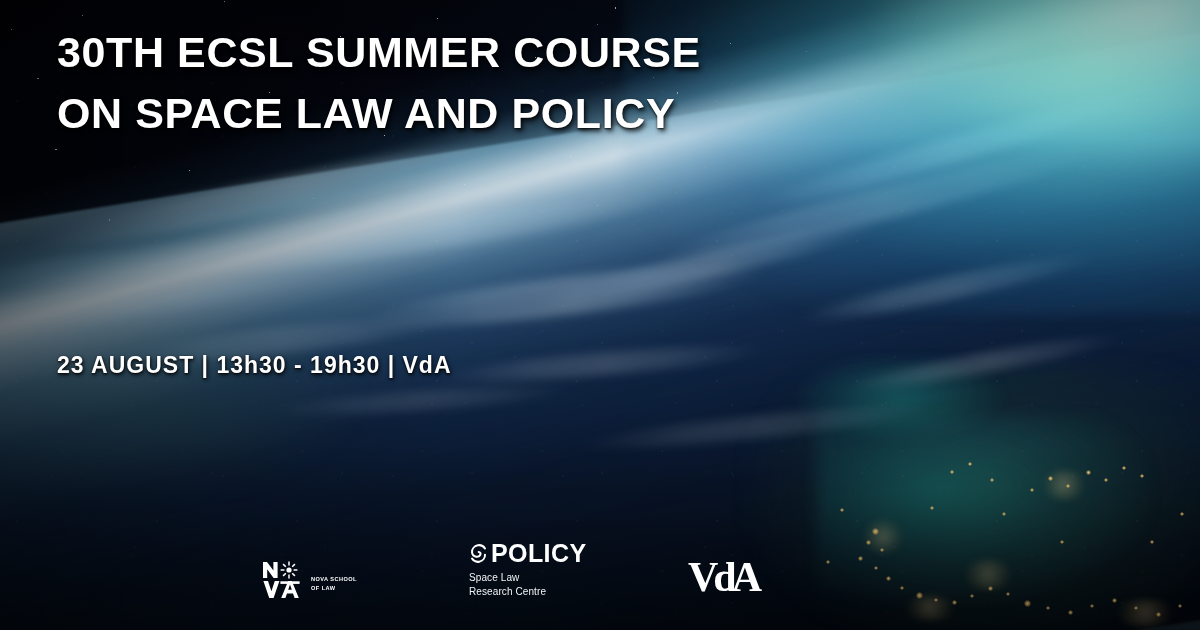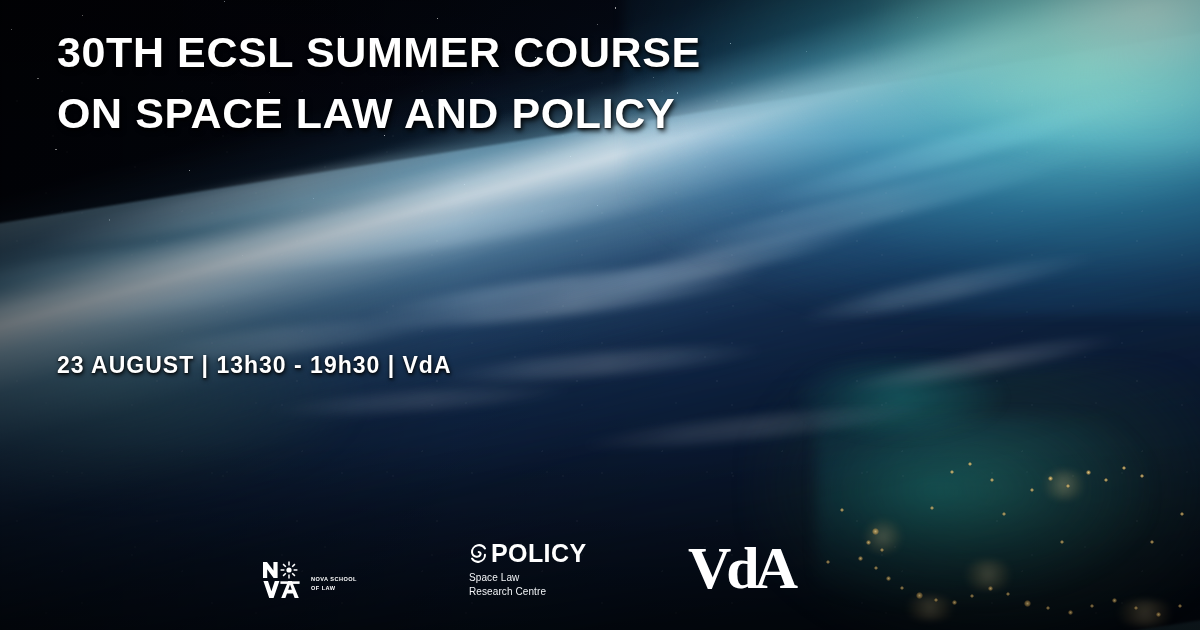--- a/index.html
+++ b/index.html
@@ -308,21 +308,21 @@
   .sparc-sub{ margin-top:5px; margin-left:1px; }
   .sparc-sub div{
     font-size:10px; font-weight:400; letter-spacing:0.1px;
     line-height:1.35; color:#f2f4f7; white-space:nowrap;
   }
 
   
   .logo-vda{ left:688px; bottom:4px; }
   .vda-word{
     font-family:"Liberation Serif", serif;
-    font-size:60px; font-weight:700; line-height:1;
+    font-size:42px; font-weight:700; line-height:1;
     color:#fff; letter-spacing:-5px;
   }
 </style>
 </head>
 <body>
 
 <div class="poster">
 
   <div class="bg">
     <div class="layer-space"></div>

